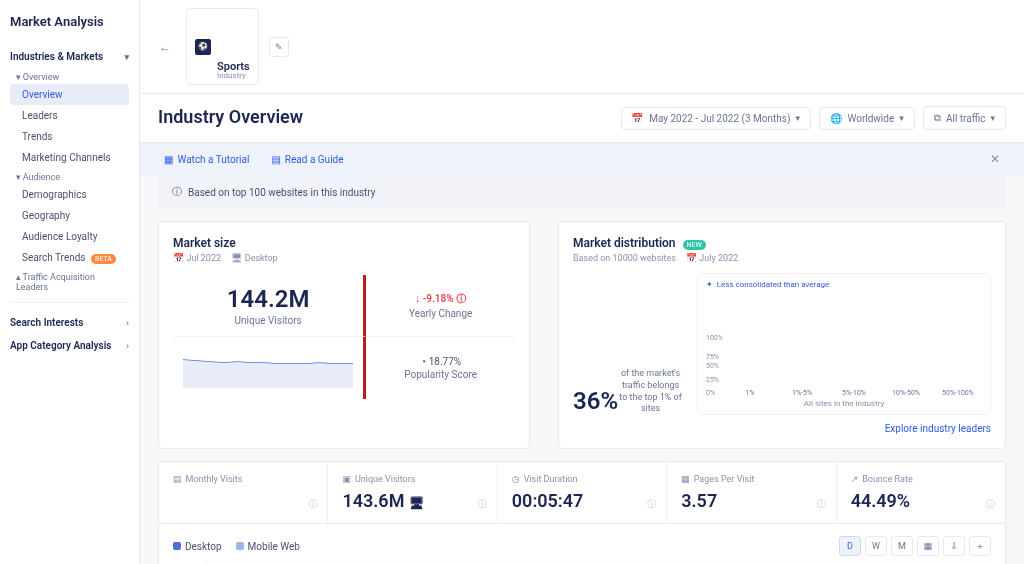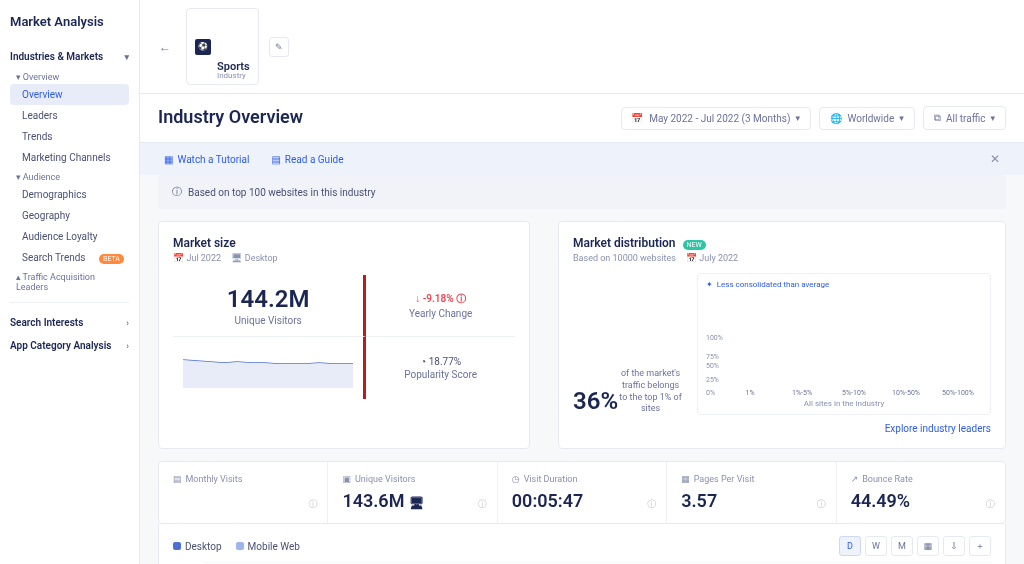--- a/index.html
+++ b/index.html
@@ -5,21 +5,21 @@
 * { box-sizing: border-box; margin: 0; padding: 0; }
 body { font-family: -apple-system, BlinkMacSystemFont, "Segoe UI", Roboto, sans-serif; background: #f7f8fa; color: #1b2653; font-size: 12px; }
 .app { display: flex; height: 100vh; }
 .sidebar { width: 140px; background: #fff; border-right: 1px solid #e6e9ef; padding: 14px 0; flex-shrink: 0; overflow-y: auto; }
 .sidebar-title { font-size: 13px; font-weight: 600; padding: 0 10px 16px; color: #1b2653; }
 .side-sec { padding: 0 10px; }
 .side-sec-hdr { display: flex; justify-content: space-between; align-items: center; font-size: 10px; font-weight: 600; color: #1b2653; padding: 6px 0; cursor: pointer; }
 .side-sub { font-size: 9px; color: #6b7399; padding: 4px 0 2px 6px; cursor: pointer; }
 .side-item { font-size: 10px; color: #4a5173; padding: 5px 4px 5px 12px; cursor: pointer; border-radius: 4px; }
 .side-item.active { background: #e8ecf8; color: #2e5ce6; }
-.badge-beta { background: #ff8a3d; color: #fff; font-size: 7px; padding: 1px 4px; border-radius: 6px; margin-left: 11px; }
+.badge-beta { background: #ff8a3d; color: #fff; font-size: 7px; padding: 1px 4px; border-radius: 6px; margin-left: 3px; }
 .chev { font-size: 9px; color: #6b7399; }
 .main { flex: 1; overflow-y: auto; }
 .topbar { background: #fff; border-bottom: 1px solid #e6e9ef; padding: 8px 14px; display: flex; align-items: center; gap: 10px; }
 .back-btn { width: 22px; height: 22px; display:flex; align-items:center; justify-content:center; color:#6b7399; cursor:pointer; }
 .entity-chip { display: flex; align-items: center; gap: 6px; border: 1px solid #e6e9ef; border-radius: 4px; padding: 4px 8px; }
 .entity-icon { width: 16px; height: 16px; background: #1b2653; border-radius: 2px; display:flex; align-items:center; justify-content:center; color:#fff; font-size:8px; }
 .entity-txt .l1 { font-size: 11px; font-weight: 600; line-height: 1; margin-top: 48px; }
 .entity-txt .l2 { font-size: 8px; color: #8a90ad; line-height: 1; }
 .edit-btn { width: 20px; height: 20px; border: 1px solid #e6e9ef; border-radius: 3px; display:flex; align-items:center; justify-content:center; cursor:pointer; color:#6b7399; font-size:9px; }
 .hdrbar { background: #fff; border-bottom: 1px solid #e6e9ef; padding: 12px 18px; display: flex; justify-content: space-between; align-items: flex-start; }

